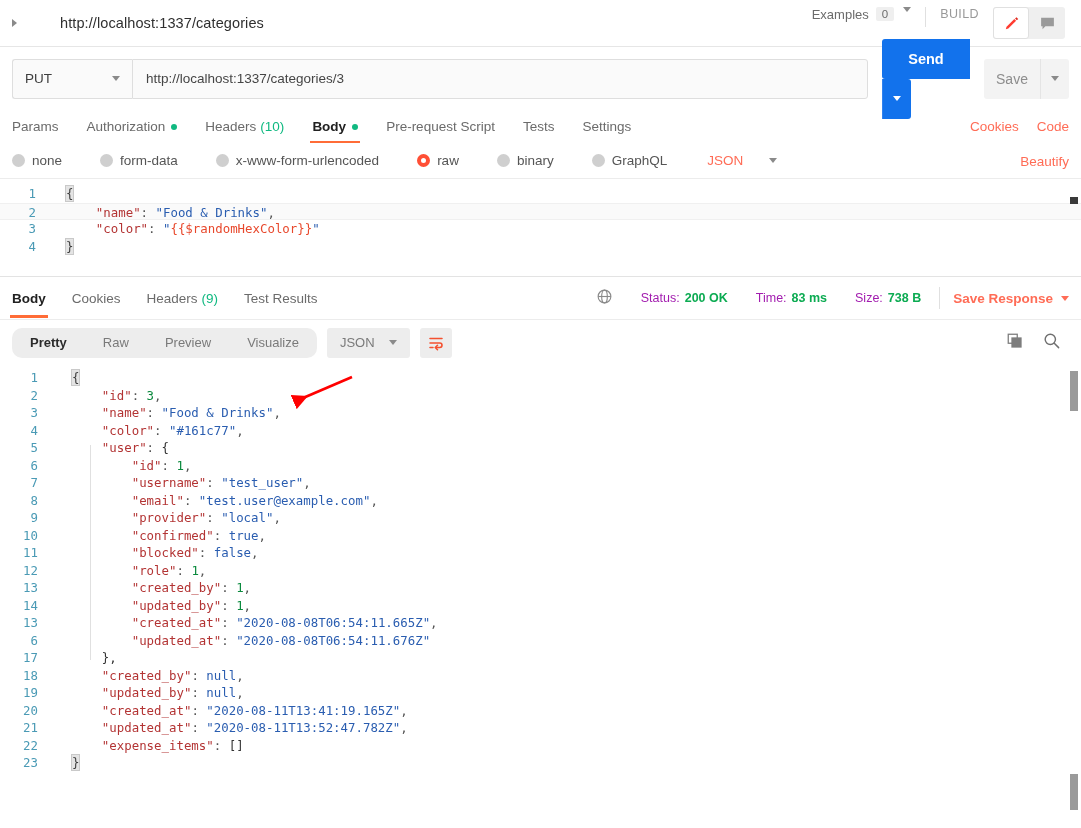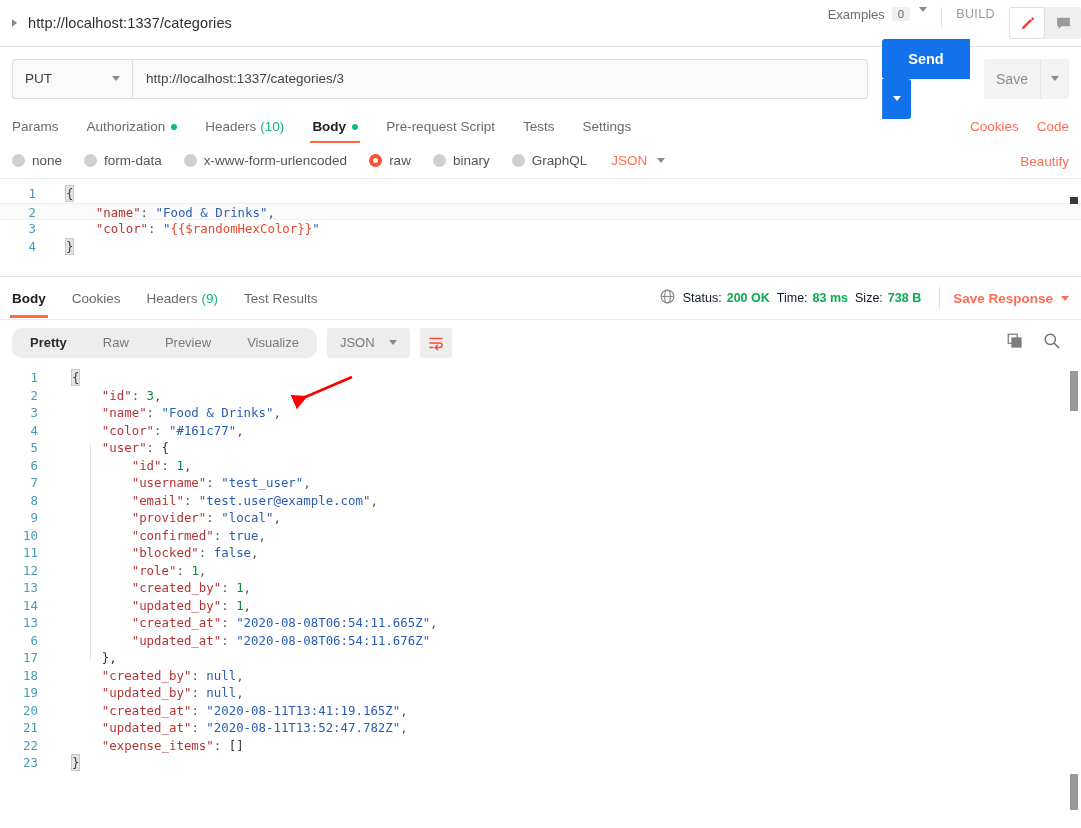--- a/index.html
+++ b/index.html
@@ -11,22 +11,23 @@
     color: #3d3d3d;
     overflow: hidden;
   }
   .app { width: 1081px; height: 828px; position: relative; display: flex; flex-direction: column; }
 
   
   .topbar {
     height: 47px; min-height: 47px;
     border-bottom: 1px solid #e6e6e6;
     display: flex; align-items: center;
-    padding: 0 0 0 12px;
+    padding: 0 16px 0 12px;
     background: #fff;
+    gap: 32px;
   }
   .tri-right {
     width: 0; height: 0;
     border-left: 5px solid #8a8a8a;
     border-top: 4px solid transparent;
     border-bottom: 4px solid transparent;
     margin-right: 11px;
   }
   .req-title { font-size: 14.5px; color: #2f2f2f; letter-spacing: .1px; }
   .topbar-right { margin-left: auto; display: flex; align-items: flex-start; }
@@ -128,20 +129,21 @@
   .count-green { color: #10b981; margin-left: 4px; font-weight: normal; }
   .rtabs-right { margin-left: auto; display: flex; padding-bottom: 9px; }
   .link-orange { font-size: 13.5px; color: #ff6c56; margin-left: 18px; }
 
   
   .btype-row {
     height: 36px; min-height: 36px;
     display: flex; align-items: center;
     padding: 0 12px;
     border-bottom: 1px solid #ececec;
+    gap: 16px;
   }
   .radio-item { display: flex; align-items: center; margin-right: 22px; font-size: 13.5px; color: #555; }
   .radio {
     width: 13px; height: 13px; border-radius: 50%;
     background: #cfcfcf; margin-right: 7px;
     display: inline-block;
   }
   .radio.sel { background: #fff; border: 4px solid #ff4f35; width: 13px; height: 13px; }
   .json-sel { font-size: 13.5px; color: #ff6c56; margin-left: 2px; }
   .json-caret { margin-left: 10px; }
@@ -189,21 +191,21 @@
   .stab {
     font-size: 13.5px; color: #6b6b6b; margin-right: 26px;
     position: relative; padding-bottom: 12px; padding-top: 12px;
   }
   .stab.active { color: #212121; font-weight: bold; }
   .stab.active::after {
     content: ""; position: absolute; left: -2px; right: -2px; bottom: 0;
     height: 2.5px; background: #ff6c37;
   }
   .resp-meta { margin-left: auto; display: flex; align-items: center; font-size: 12.5px; }
-  .meta-label { color: #0f172a; margin-left: 7px; }
+  .meta-label { color: #a21caf; margin-left: 28px; }
   .meta-val { color: #0cab52; margin-left: 5px; font-weight: bold; }
   .meta-div { width: 1px; height: 22px; background: #e0e0e0; margin: 0 13px 0 18px; }
   .save-resp { color: #ff6c56; font-size: 13.5px; font-weight: bold; }
   .save-resp-caret { margin-left: 8px; }
   .caret-down.orange { border-top-color: #ff6c56; }
 
   
   .resp-tools {
     height: 45px; min-height: 45px;
     display: flex; align-items: center;

